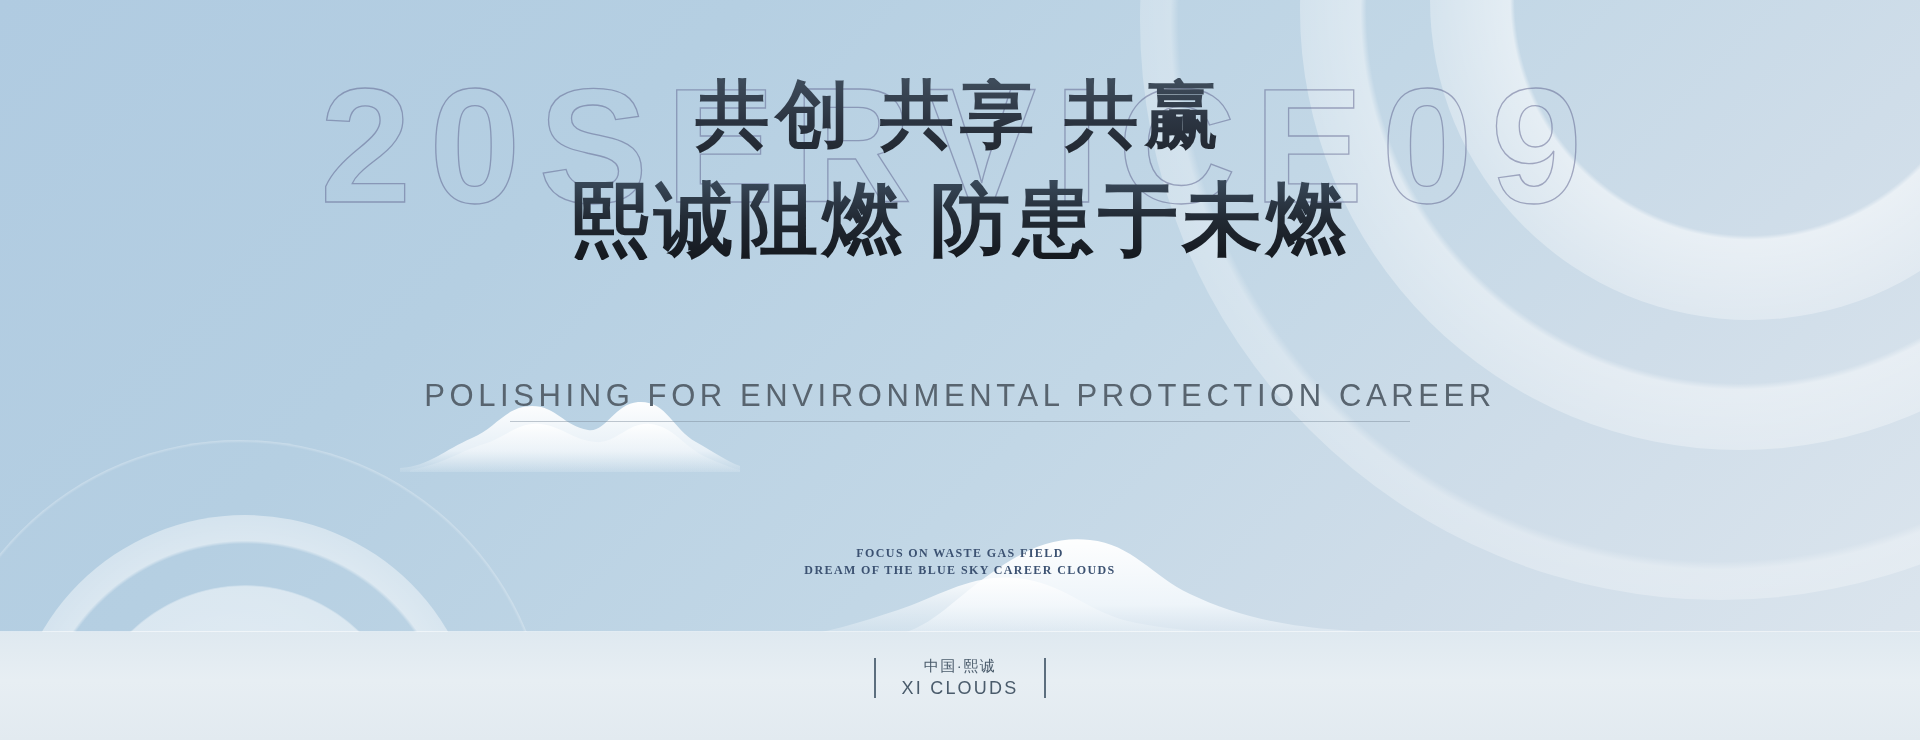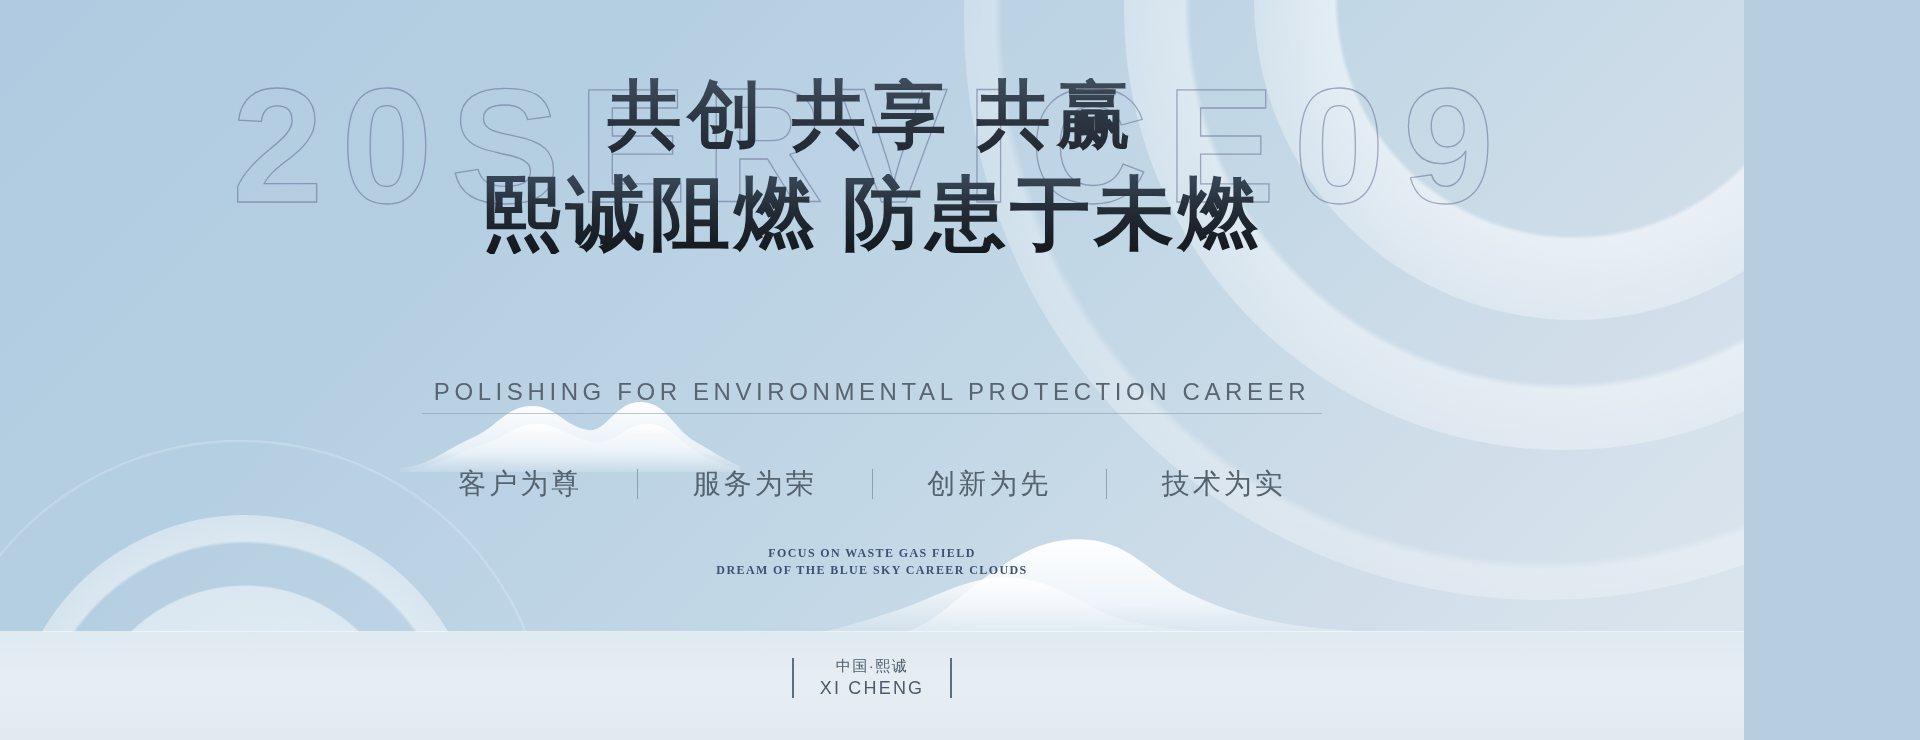--- a/index.html
+++ b/index.html
@@ -2,21 +2,21 @@
 <html><head>
 <meta charset="utf-8">
 <style>
   html,body{margin:0;padding:0;}
   body{
     width:1920px;height:740px;overflow:hidden;
     font-family:"Liberation Sans","DejaVu Sans",sans-serif;
     background:#b6cee0;
   }
   .banner{
-    position:relative;width:1744px;height:740px;overflow:hidden;
+    position:relative;width:1920px;height:740px;overflow:hidden;
     background:
       linear-gradient(135deg,#b0cbe1 0%,#b5cfe2 28%,#c2d7e6 55%,#cfdde9 75%,#dde6ee 100%);
   }
   
   .rings{position:absolute;border-radius:50%;pointer-events:none;}
   .ring-tr-1{
     width:640px;height:640px;right:-150px;top:-320px;
     background:radial-gradient(circle at 50% 50%, rgba(255,255,255,0) 52%, rgba(255,255,255,0.55) 53%, rgba(255,255,255,0.30) 72%, rgba(255,255,255,0) 73%);
   }
   .ring-tr-2{
@@ -67,26 +67,26 @@
     font-family:"Liberation Serif","DejaVu Serif",serif;
     background:linear-gradient(180deg,#3f4d5c 0%,#2c3542 52%,#20262f 100%);
     -webkit-background-clip:text;background-clip:text;color:transparent;
     padding-bottom:6px;
   }
   .hl-2{
     font-size:80px;line-height:1.0;font-weight:700;letter-spacing:4px;
     font-family:"Liberation Serif","DejaVu Serif",serif;
     background:linear-gradient(180deg,#39495a 0%,#222a34 48%,#14181e 100%);
     -webkit-background-clip:text;background-clip:text;color:transparent;
-    margin-top:16px;
+    margin-top:22px;
   }
   
   .tagline{
     position:absolute;left:0;right:0;top:378px;text-align:center;
-    font-size:24px;letter-spacing:4.6px;color:#58646f;font-weight:400;
+    font-size:31px;letter-spacing:4.6px;color:#58646f;font-weight:400;
   }
   .tagline .rule{
     display:block;width:900px;height:1px;margin:7px auto 0;
     background:rgba(120,135,150,0.45);
   }
   
   .values{
     position:absolute;left:0;right:0;top:465px;text-align:center;
     font-size:28px;letter-spacing:3px;color:#55636f;
   }
@@ -167,39 +167,30 @@
   <div class="headline">
     <div class="hl-1">共创 共享 共赢</div>
     <div class="hl-2">熙诚阻燃 防患于未燃</div>
   </div>
 
   <div class="tagline">
     <span>POLISHING FOR ENVIRONMENTAL PROTECTION CAREER</span>
     <span class="rule"></span>
   </div>
 
-  <div class="values">
-    <span class="v">客户为尊</span>
-    <span class="sep"></span>
-    <span class="v">服务为荣</span>
-    <span class="sep"></span>
-    <span class="v">创新为先</span>
-    <span class="sep"></span>
-    <span class="v">技术为实</span>
-  </div>
 
   <div class="serif-lines">
     <div class="sl">FOCUS ON WASTE GAS FIELD</div>
     <div class="sl">DREAM OF THE BLUE SKY CAREER CLOUDS</div>
   </div>
 
   <div class="logo">
     <span class="logo-inner">
       <span class="logo-bar"></span>
       <span class="logo-txt">
         <span class="logo-cn" style="display:block">中国·熙诚</span>
-        <span class="logo-en" style="display:block">XI CHENG</span>
+        <span class="logo-en" style="display:block">XI CLOUDS</span>
       </span>
       <span class="logo-bar"></span>
     </span>
   </div>
 
 </div>
 
 </body></html>

